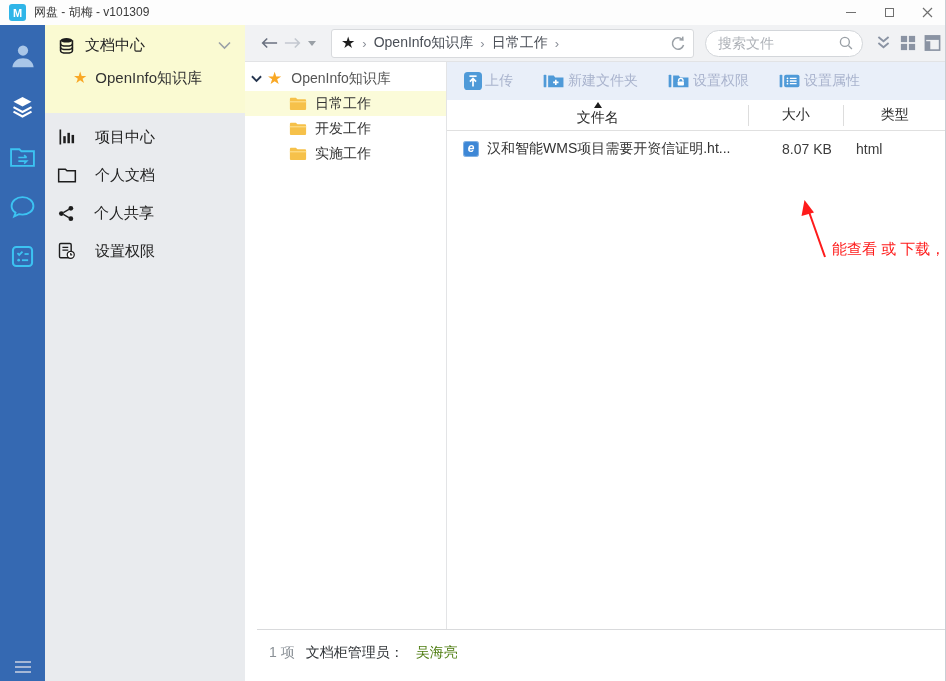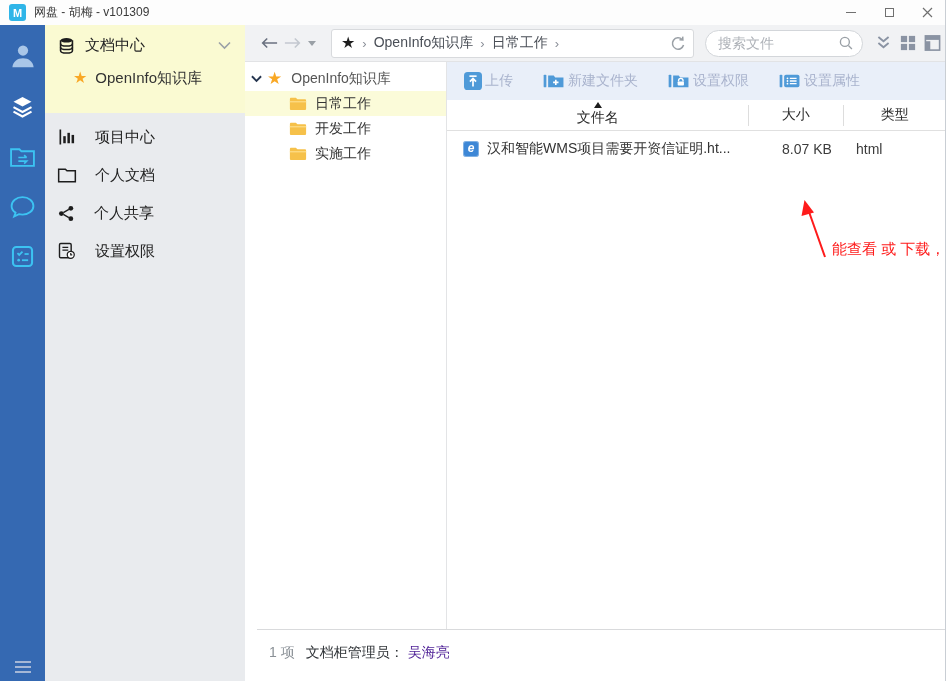--- a/index.html
+++ b/index.html
@@ -83,21 +83,21 @@
   .fname { white-space:nowrap; overflow:hidden; }
 
   
   .annotation-arrow { position:absolute; left:550px; top:170px; pointer-events:none; }
   .annotation-text { position:absolute; left:587px; top:215px; font-size:15px; color:#fe1b1b; white-space:nowrap; }
 
   
   .statusbar { position:absolute; left:12px; top:604px; width:701px; height:52px; background:#fff; border-top:1px solid #d9dadc; display:flex; align-items:flex-start; padding:14px 0 0 12px; font-size:14px; }
   .sb-count { color:#8a9096; }
   .sb-label { color:#2f3337; margin-left:11px; }
-  .sb-name { color:#4c1d95; margin-left:4px; }
+  .sb-name { color:#4d7c0f; margin-left:12px; }
 
   svg { display:block; }
 </style>
 </head>
 <body>
 
 <div class="window">
 
   <div class="titlebar">
     <div class="app-icon">M</div>

